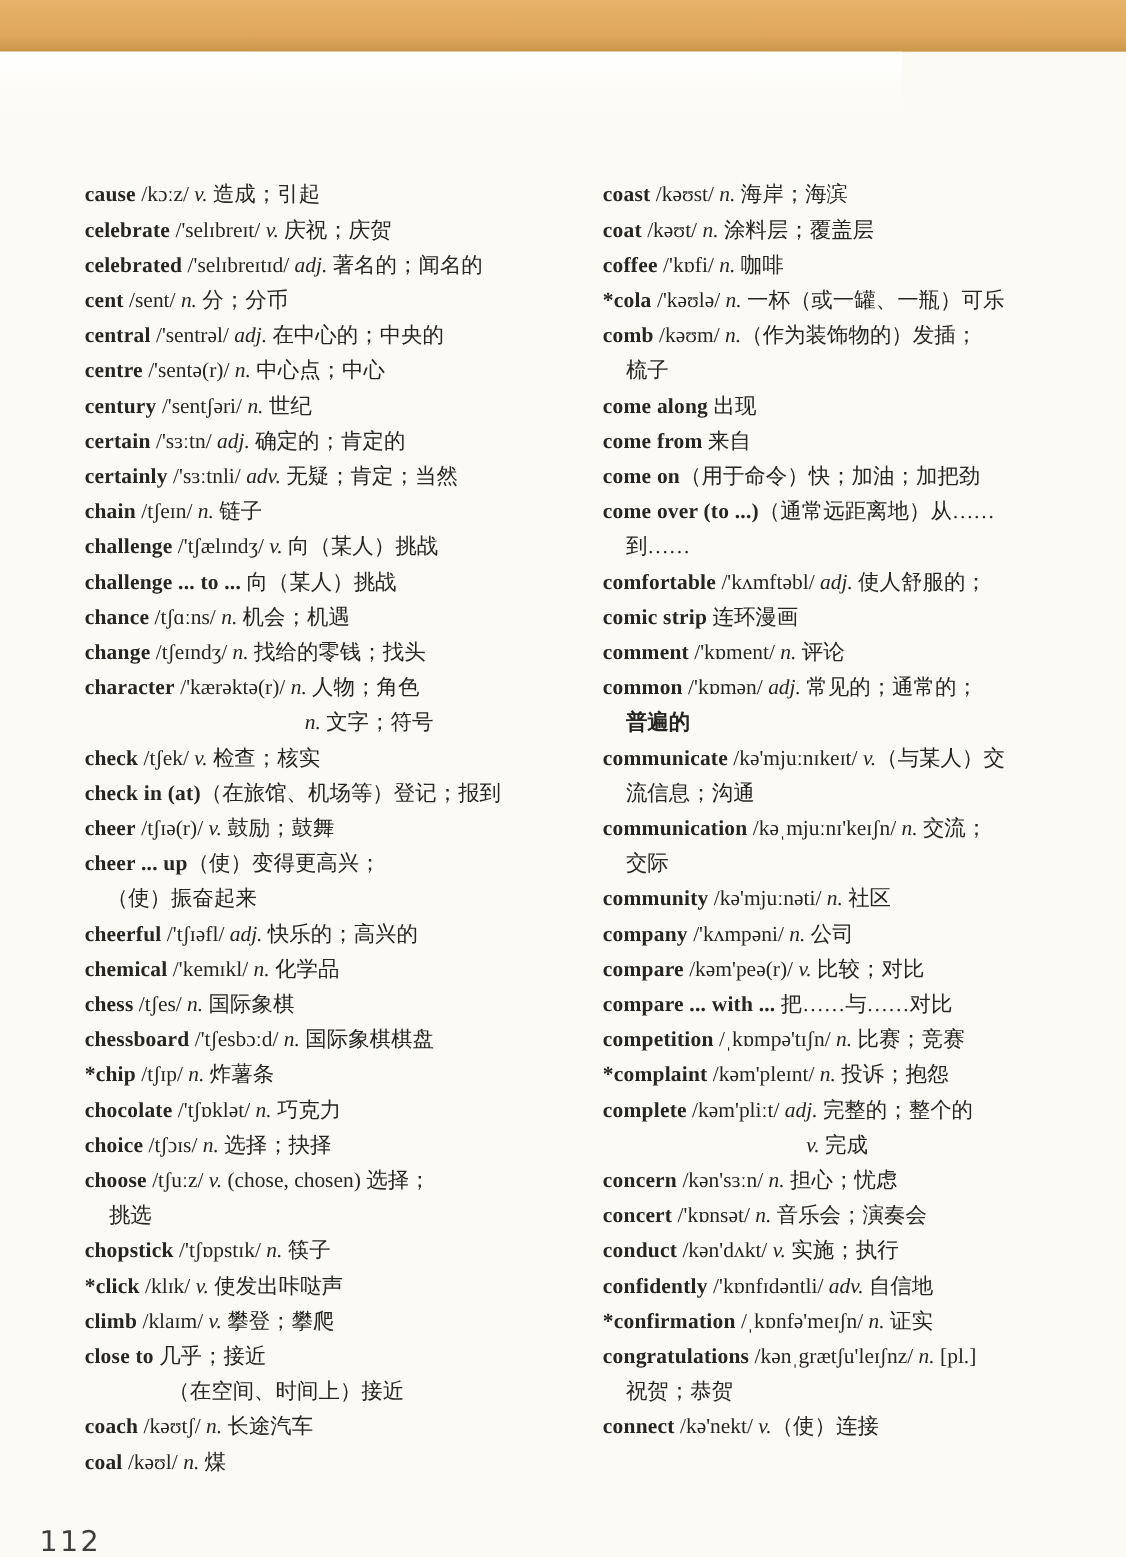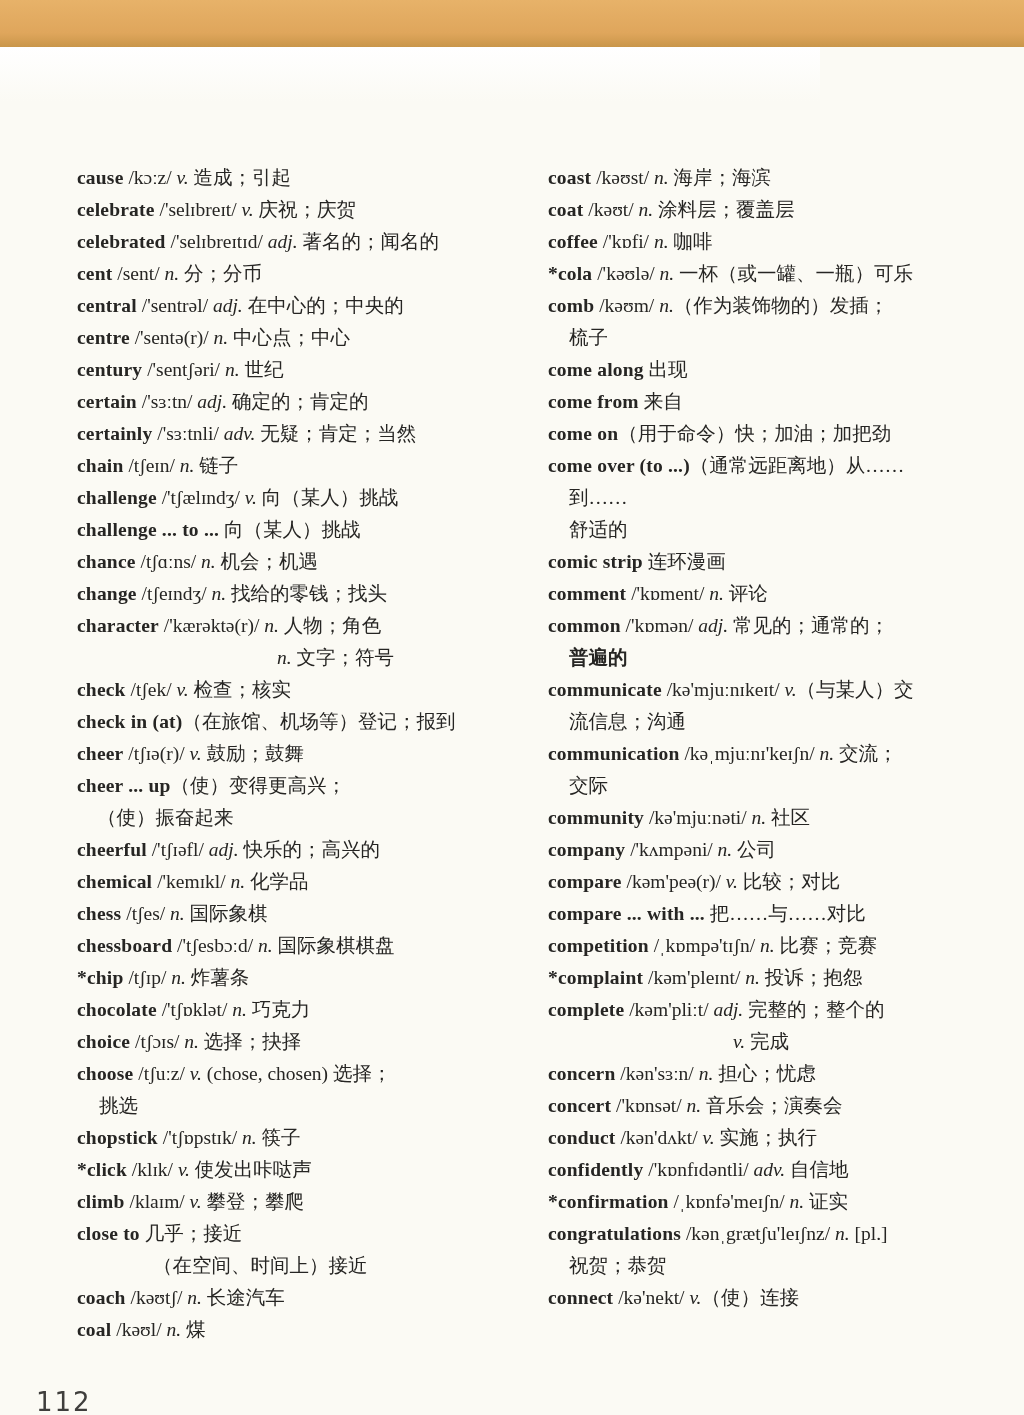--- a/index.html
+++ b/index.html
@@ -176,21 +176,21 @@
         <div class="line"><span class="seg-w">come from</span><span class="seg-c"> 来自</span></div>
       </div>
       <div>
         <div class="line"><span class="seg-w">come on</span><span class="seg-c">（用于命令）快；加油；加把劲</span></div>
       </div>
       <div>
         <div class="line"><span class="seg-w">come over (to ...)</span><span class="seg-c">（通常远距离地）从……</span></div>
         <div class="line" style="padding-left: 21px;"><span class="seg-c">到……</span></div>
       </div>
       <div>
-        <div class="line" style="padding-left: 21px;"><span class="seg-c">舒适的</span></div>
+        <div class="line"><span class="seg-w">comfortable</span><span class="seg-r"> /'kʌmftəbl/ </span><span class="seg-i">adj.</span><span class="seg-c"> 使人舒服的；</span></div>
       </div>
       <div>
         <div class="line"><span class="seg-w">comic strip</span><span class="seg-c"> 连环漫画</span></div>
       </div>
       <div>
         <div class="line"><span class="seg-w">comment</span><span class="seg-r"> /'kɒment/ </span><span class="seg-i">n.</span><span class="seg-c"> 评论</span></div>
       </div>
       <div>
         <div class="line"><span class="seg-w">common</span><span class="seg-r"> /'kɒmən/ </span><span class="seg-i">adj.</span><span class="seg-c"> 常见的；通常的；</span></div>
         <div class="line" style="padding-left: 21px; font-weight: bold;"><span class="seg-c">普遍的</span></div>

